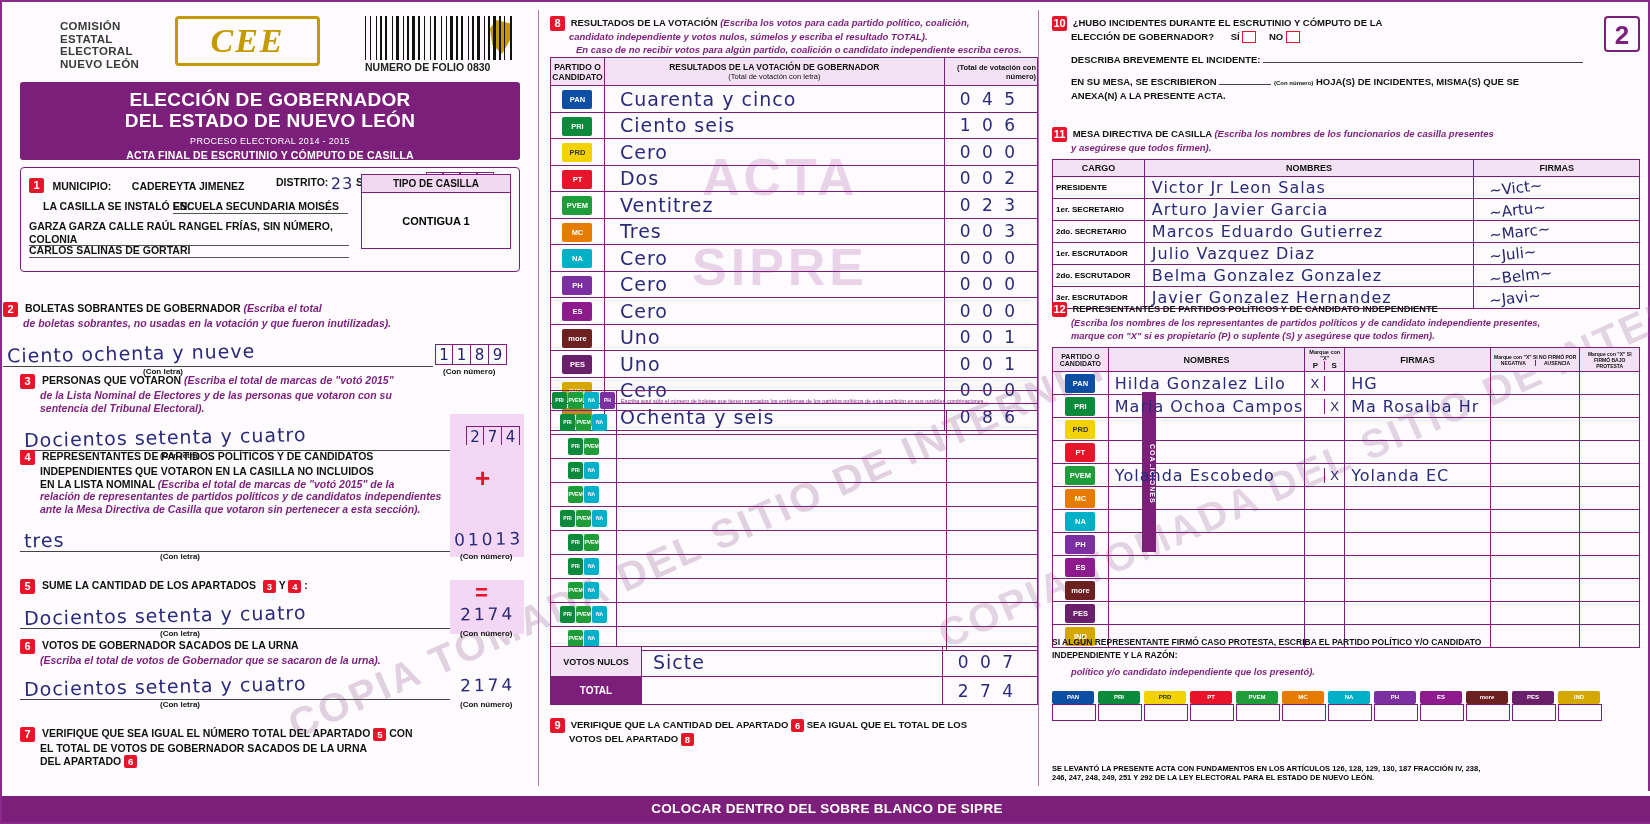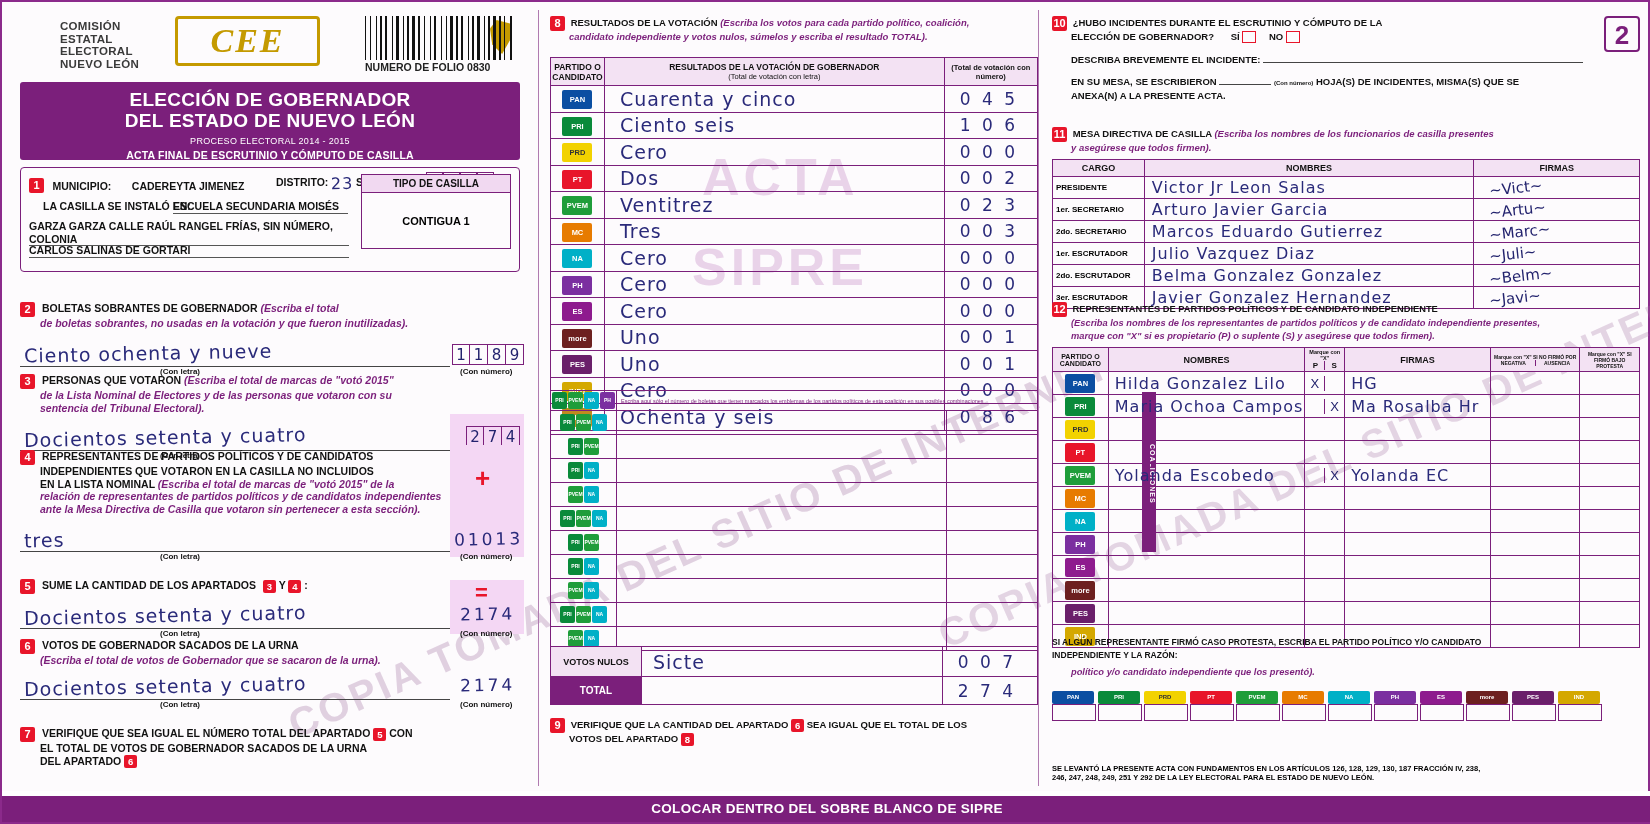--- a/index.html
+++ b/index.html
@@ -228,21 +228,21 @@
       <div style="position:absolute;left:152px;top:32px;width:175px;" class="lbl ul">ESCUELA SECUNDARIA MOISÉS</div>
       <div style="position:absolute;left:8px;top:52px;width:320px;" class="lbl ul">GARZA GARZA CALLE RAÚL RANGEL FRÍAS, SIN NÚMERO, COLONIA</div>
       <div style="position:absolute;left:8px;top:76px;width:320px;" class="lbl ul">CARLOS SALINAS DE GORTARI</div>
 
       <div class="tipo">
         <div class="hd">TIPO DE CASILLA</div>
         <div class="bd">CONTIGUA 1</div>
       </div>
     </div>
 
-    <div style="position:absolute;left:18px;top:300px;width:500px;">
+    <div style="position:absolute;left:1px;top:300px;width:500px;">
       <div class="lbl">
         <span class="marker">2</span>
         <span style="margin-left:4px;">BOLETAS SOBRANTES DE GOBERNADOR</span>
         <i>(Escriba el total</i>
       </div>
       <div class="lbl" style="margin-left:20px;"><i>de boletas sobrantes, no usadas en la votación y que fueron inutilizadas).</i></div>
       <div style="position:relative;height:40px;">
         <div class="hw" style="position:absolute;left:4px;top:12px;">Ciento ochenta y nueve</div>
         <div style="position:absolute;left:0;top:36px;width:430px;border-bottom:1px solid #444;"></div>
         <div class="conletra" style="position:absolute;left:140px;top:37px;">(Con letra)</div>
@@ -352,33 +352,34 @@
   </div>
 
   <div class="col col2">
     <div style="position:absolute;left:8px;top:14px;width:488px;">
       <div class="lbl" style="font-size:9.5px;">
         <span class="marker">8</span>
         <span style="margin-left:3px;">RESULTADOS DE LA VOTACIÓN</span>
         <i>(Escriba los votos para cada partido político, coalición,</i>
       </div>
       <div class="lbl" style="margin-left:19px;font-size:9.5px;"><i>candidato independiente y votos nulos, súmelos y escriba el resultado TOTAL).</i></div>
+      <div class="lbl" style="margin-left:26px;font-size:9.5px;"><i>En caso de no recibir votos para algún partido, coalición o candidato independiente escriba ceros.</i></div>
     </div>
 
     <table class="tbl" style="left:8px;top:55px;width:488px;">
       <tbody>
           <tr style="height:28px;">
         <td class="hdr pcell">
           <span>PARTIDO O CANDIDATO</span>
         </td>
         <td class="hdr vcell">
           <div>RESULTADOS DE LA VOTACIÓN DE GOBERNADOR</div>
           <div style="font-weight:normal;font-size:7.5px;">(Total de votación con letra)</div>
         </td>
-        <td class="hdr ncell" style="font-size:7.5px;">
+        <td class="hdr ncell" style="font-size:7.5px;text-align:right;">
           <span>(Total de votación con número)</span>
         </td>
       </tr>
       </tbody>
         <tbody id="party-rows">
           <tr class="partyrow">
             <td class="pcell"><span class="plogo" style="background: rgb(11, 78, 162);">PAN</span></td>
             <td class="vcell"><span class="hw" style="margin-left: 14px;">Cuarenta y cinco</span></td>
             <td class="ncell"><span class="hw num" style="margin-left: 14px;">0 4 5</span></td>
           </tr>

